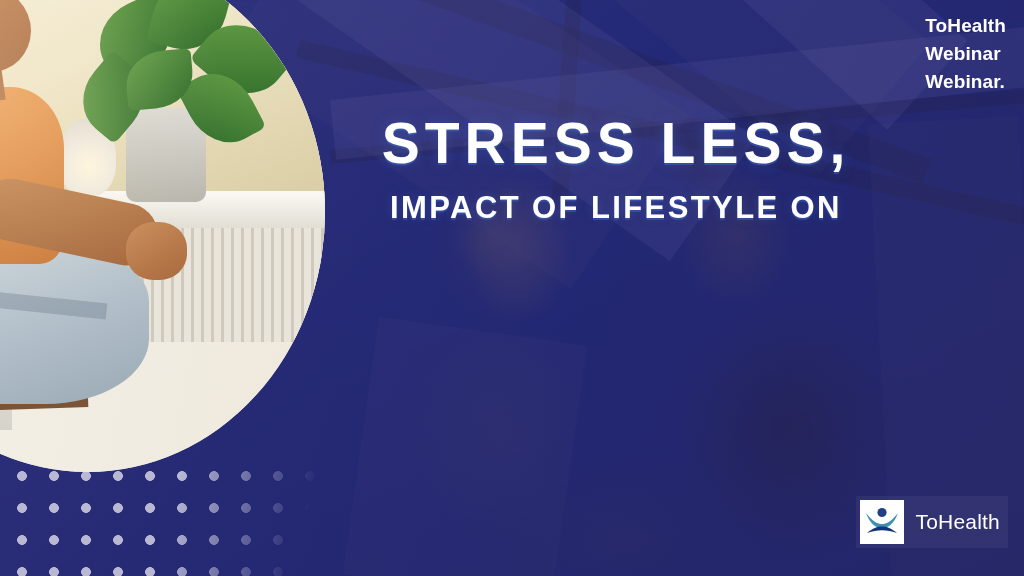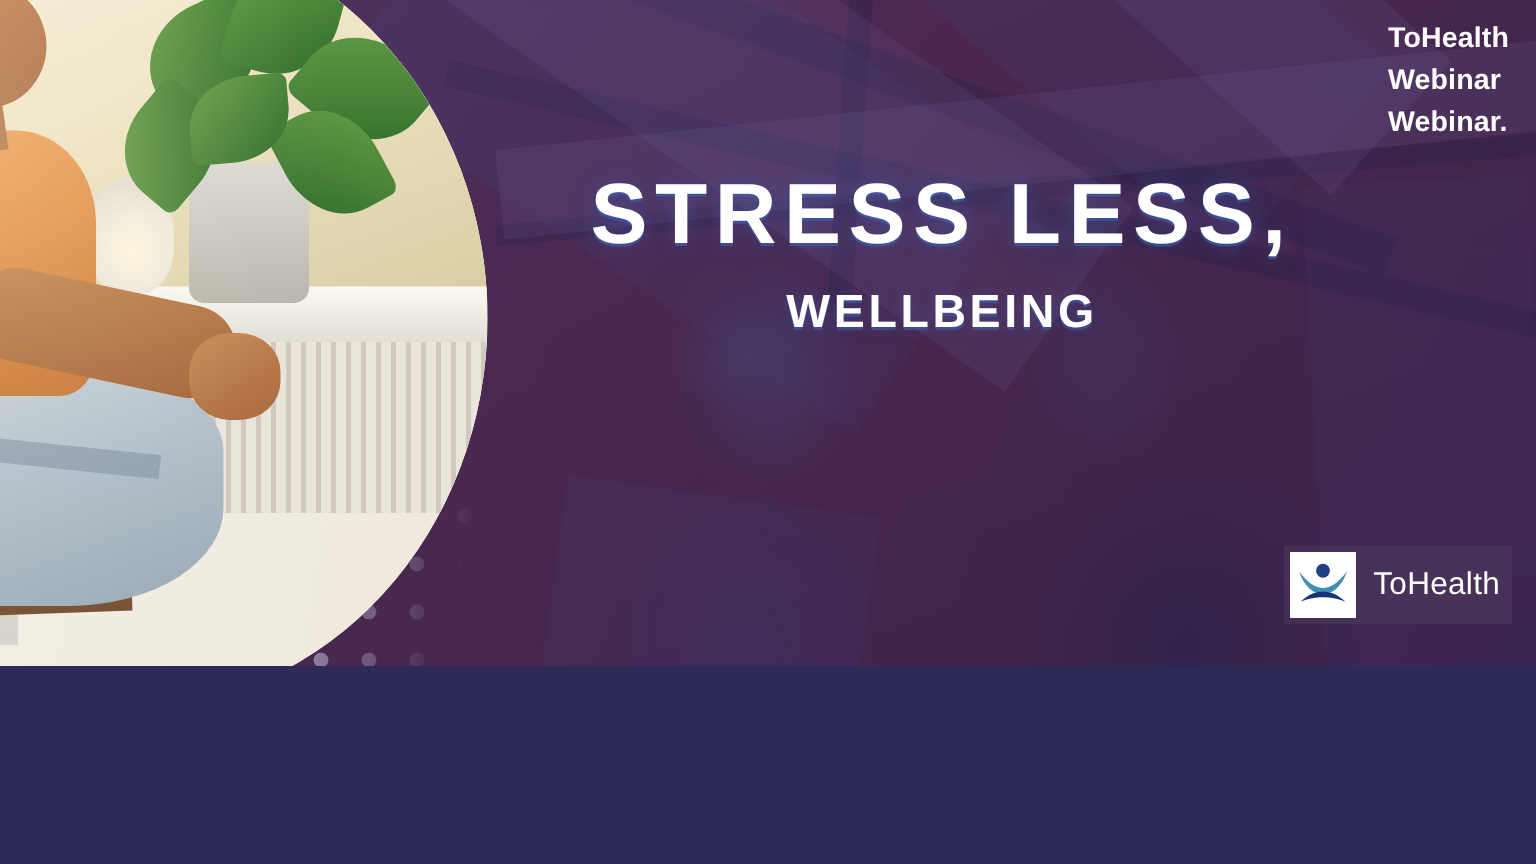--- a/index.html
+++ b/index.html
@@ -1,22 +1,22 @@
 <!DOCTYPE html>
 <html><head>
 <meta charset="utf-8">
 <style>
   html,body{margin:0;padding:0;background:#2d2a5a;}
   *{box-sizing:border-box;}
 
   .stage{
     position:relative;
-    width:1024px;height:444px;
+    width:1024px;height:576px;
     overflow:hidden;
-    background:#ef4444;
+    background:#1d4ed8;
     font-family:"Liberation Sans","DejaVu Sans",sans-serif;
   }
 
   
   .bg-photo{
     position:absolute;inset:0;
     background:
       
       radial-gradient(ellipse 70px 95px at 520px 250px, rgba(228,206,190,.50) 0%, rgba(228,206,190,.18) 55%, rgba(228,206,190,0) 78%),
       radial-gradient(ellipse 96px 120px at 500px 245px, rgba(215,196,170,.30) 0%, rgba(215,196,170,0) 70%),
@@ -131,21 +131,21 @@
     color:#ffffff;
     font-weight:700;
     font-size:19px;
     line-height:28px;
     letter-spacing:.1px;
   }
   .brand-stack div{white-space:nowrap;}
 
   .headline-wrap{
     position:absolute;
-    left:248px;top:112px;
+    left:236px;top:112px;
     width:760px;
     text-align:center;
     color:#ffffff;
   }
   .title{
     font-weight:700;
     font-size:57px;
     line-height:62px;
     letter-spacing:5px;
     text-shadow:0 2px 0 rgba(60,100,190,.55), 0 0 14px rgba(70,110,200,.35);
@@ -234,21 +234,21 @@
   </div>
 
   <div class="brand-stack">
     <div>ToHealth</div>
     <div>Webinar</div>
     <div>Webinar.</div>
   </div>
 
   <div class="headline-wrap">
     <div class="title">STRESS LESS,</div>
-    <div class="subtitle">WELLBEING</div>
+    <div class="subtitle">IMPACT OF LIFESTYLE ON</div>
   </div>
 
   <div class="logo-lockup">
     <div class="logo-mark">
       <svg width="36" height="34" viewBox="0 0 36 34" aria-hidden="true">
         <circle cx="18" cy="7.5" r="4.6" fill="#1f3f86"></circle>
         <path d="M2 8 C9 17, 14 19, 18 19 C22 19, 27 17, 34 8 C30 19, 24 23, 18 23 C12 23, 6 19, 2 8 Z" fill="#3f8fb3"></path>
         <path d="M3 28 C9 23, 13 21.5, 18 21.5 C23 21.5, 27 23, 33 28 C27 26, 23 25.2, 18 25.2 C13 25.2, 9 26, 3 28 Z" fill="#16347a"></path>
       </svg>
     </div>

